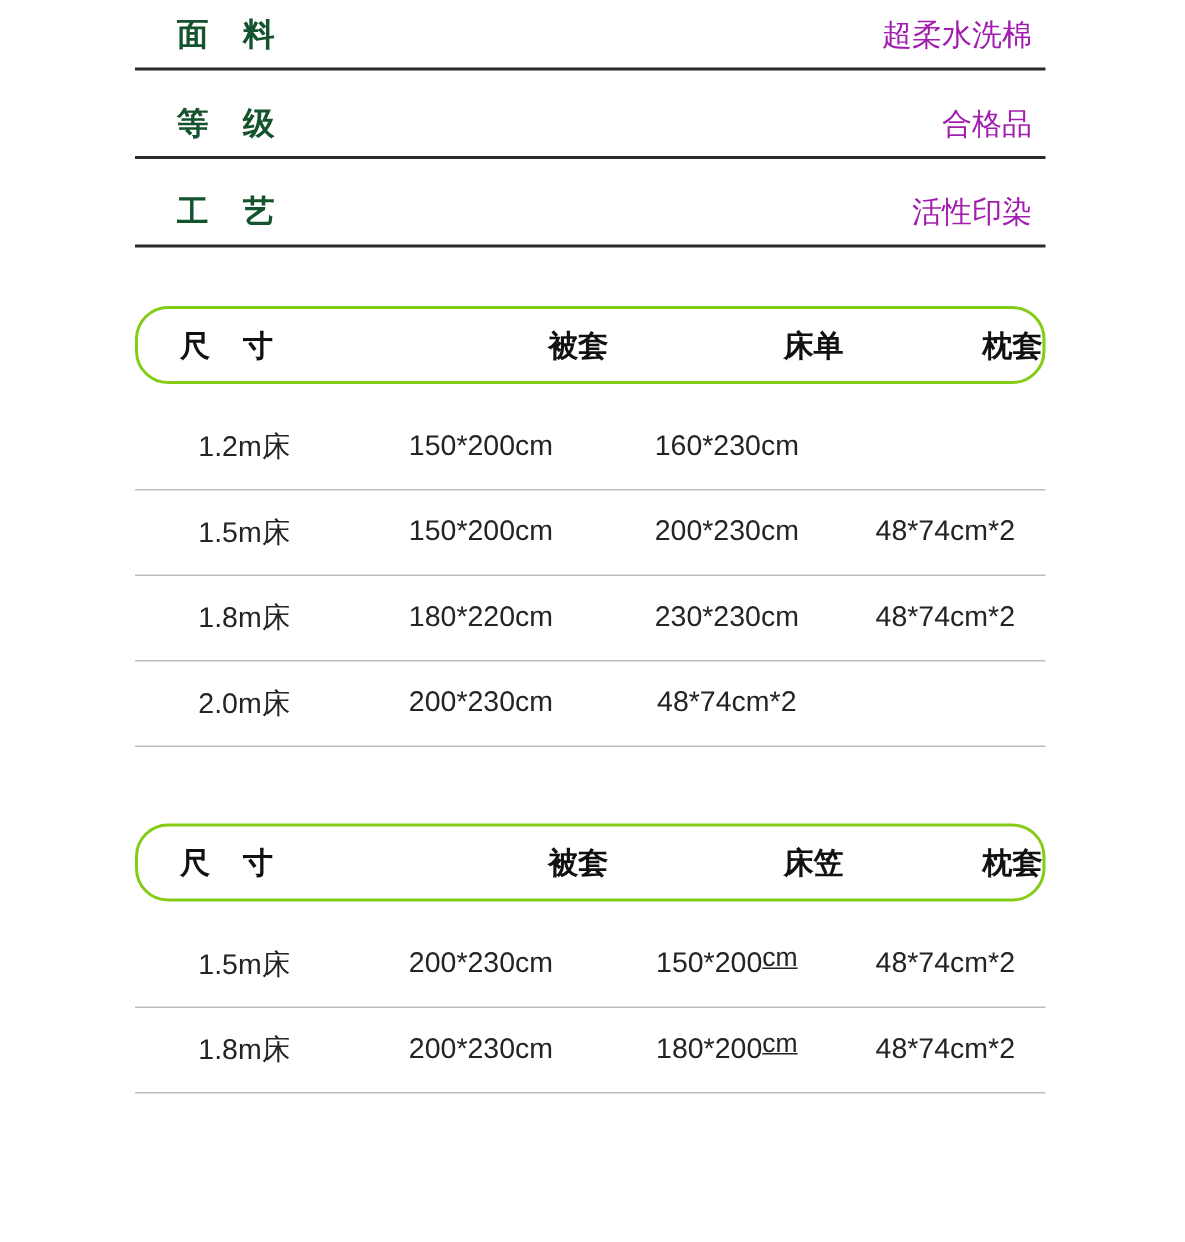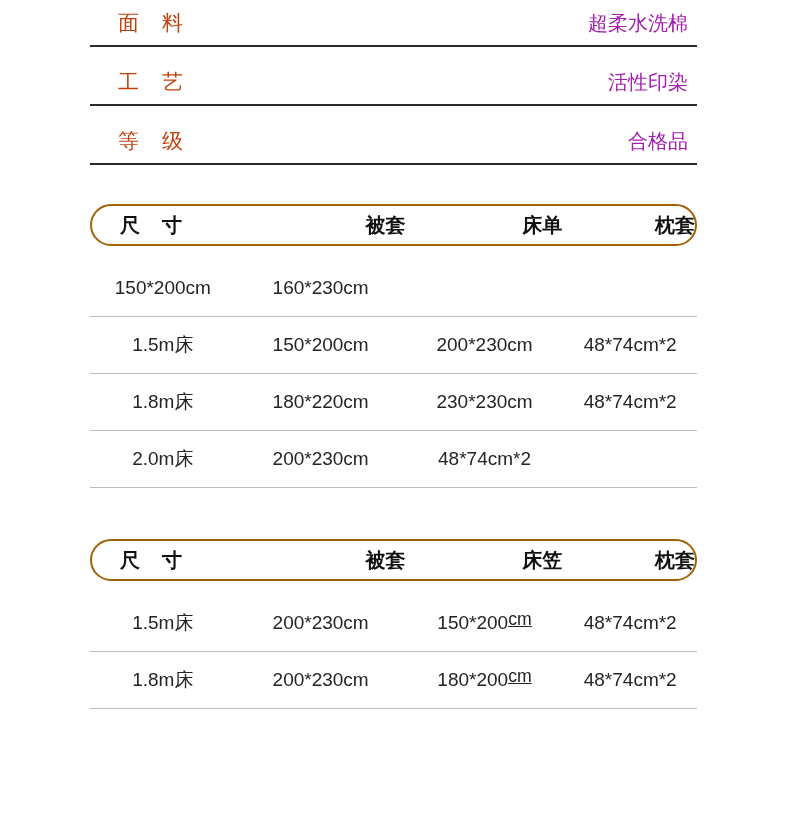--- a/index.html
+++ b/index.html
@@ -23,39 +23,39 @@
     height: 59px;
     display: flex;
     align-items: flex-end;
     justify-content: space-between;
     padding-bottom: 8px;
     border-bottom: 2px solid #2b2b2b;
   }
   .spec-row:first-child { height: 47px; }
   .spec-label {
     font-size: 21px;
-    font-weight: normal;
+    font-weight: bold;
     margin-left: 28px;
     letter-spacing: 1px;
-    color: #c2410c;
+    color: #14532d;
   }
   .spec-value {
     font-size: 20px;
     margin-right: 9px;
     color: #a21caf;
   }
 
   
   .size-table { width: 607px; }
   .size-table.first { margin-top: 39px; }
   .size-table.second { margin-top: 51px; }
 
   .pill-header {
-    height: 42px;
-    border: 2px solid #a16207;
+    height: 52px;
+    border: 2px solid #84cc16;
     border-radius: 22px;
     display: grid;
     grid-template-columns: 24% 28% 26% 22%;
     align-items: center;
   }
   .pill-header .hcell {
     text-align: right;
     font-size: 20px;
     font-weight: bold;
     color: #111111;
@@ -91,38 +91,39 @@
 <body>
 
 <div class="page">
 
   <section class="specs">
     <div class="spec-row">
       <span class="spec-label">面　料</span>
       <span class="spec-value">超柔水洗棉</span>
     </div>
     <div class="spec-row">
+      <span class="spec-label">等　级</span>
+      <span class="spec-value">合格品</span>
+    </div>
+    <div class="spec-row">
       <span class="spec-label">工　艺</span>
       <span class="spec-value">活性印染</span>
-    </div>
-    <div class="spec-row">
-      <span class="spec-label">等　级</span>
-      <span class="spec-value">合格品</span>
     </div>
   </section>
 
   <section class="size-table first">
     <div class="pill-header">
       <span class="hcell first">尺　寸</span>
       <span class="hcell">被套</span>
       <span class="hcell">床单</span>
       <span class="hcell">枕套</span>
     </div>
     <div class="trows">
       <div class="trow">
+        <span class="tcell">1.2m床</span>
         <span class="tcell">150*200cm</span>
         <span class="tcell">160*230cm</span>
       </div>
       <div class="trow">
         <span class="tcell">1.5m床</span>
         <span class="tcell">150*200cm</span>
         <span class="tcell">200*230cm</span>
         <span class="tcell">48*74cm*2</span>
       </div>
       <div class="trow">

